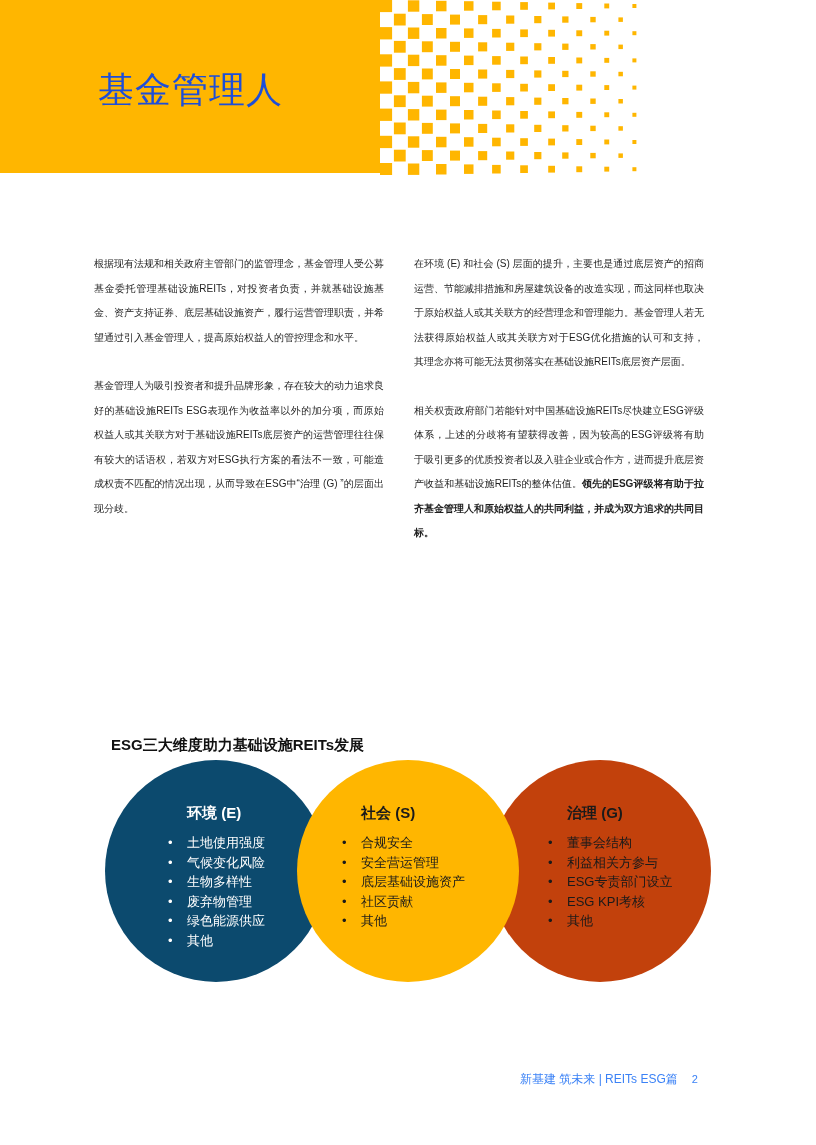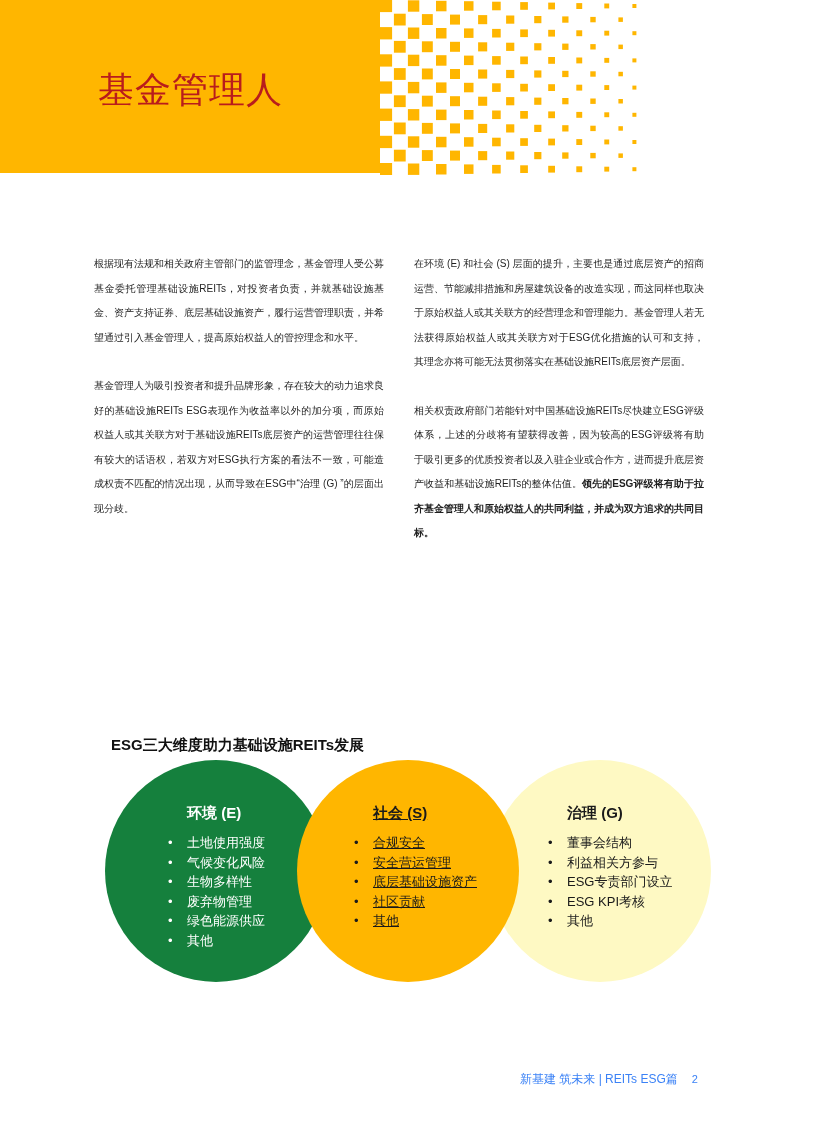--- a/index.html
+++ b/index.html
@@ -1,41 +1,41 @@
 <!DOCTYPE html>
 <html><head>
   <meta charset="utf-8">
   <style>
     html, body { margin: 0; padding: 0; background: #ffffff; }
     body { width: 816px; height: 1145px; position: relative; overflow: hidden;
            font-family: "Liberation Sans", "DejaVu Sans", sans-serif; color: #1a1a1a; }
     .header-block { position: absolute; left: 0; top: 0; width: 380px; height: 173px; background: #ffb600; }
     .page-title { position: absolute; left: 98px; top: 66px; font-family: Liberation Mono, monospace;
-                  font-size: 36px; font-weight: normal; letter-spacing: 1px; color: #b91c1c; margin: 0; }
+                  font-size: 36px; font-weight: normal; letter-spacing: 1px; color: #1d4ed8; margin: 0; }
     .pattern { position: absolute; left: 380px; top: 0; width: 260px; height: 175px; }
     .pattern svg { display: block; }
     .col { position: absolute; top: 252px; width: 290px; font-size: 10px; line-height: 24.5px; color: #1f1f1f; }
     .col p { margin: 0 0 24px 0; text-align: justify; }
     .col-left { left: 94px; }
     .col-right { left: 414px; }
     .bold { font-weight: bold; }
     .diagram-title { position: absolute; left: 95px; top: 720px; font-size: 15px; font-weight: bold; color: #111; margin: 16px; }
     .circle { position: absolute; top: 760px; width: 222px; height: 222px; border-radius: 50%; }
-    .circle-e { left: 105px; background: #15803d; z-index: 1; }
+    .circle-e { left: 105px; background: #0c4a6e; z-index: 1; }
     .circle-s { left: 297px; background: #ffb600; z-index: 2; }
-    .circle-g { left: 489px; background: #fef9c3; z-index: 1; }
+    .circle-g { left: 489px; background: #c2410c; z-index: 1; }
     .circle-content { position: absolute; top: 44px; left: 62px; }
     .circle-heading { font-size: 15px; font-weight: bold; margin: 0 0 10px 20px; }
     .circle-list { list-style: none; margin: 0; padding: 0; font-size: 13px; line-height: 19.5px; }
     .circle-list li { position: relative; padding-left: 20px; }
     .circle-list li .dot { position: absolute; left: 1px; top: 0; }
     .circle-e .circle-heading, .circle-e .circle-list { color: #ffffff; }
     .circle-s .circle-heading, .circle-s .circle-list { color: #1a1a1a; }
     .circle-g .circle-heading, .circle-g .circle-list { color: #1a1a1a; }
-    .circle-s .circle-content { left: 56px; text-decoration: underline; }
+    .circle-s .circle-content { left: 44px; }
     .circle-g .circle-content { left: 58px; }
     .footer { position: absolute; top: 1071px; left: 520px; font-size: 12px; color: #3b82f6; }
     .footer .page-num { margin-left: 14px; font-size: 11px; }
   </style>
 </head>
 <body>
 
 <div class="header-block">
   <h1 class="page-title">基金管理人</h1>
 </div>

